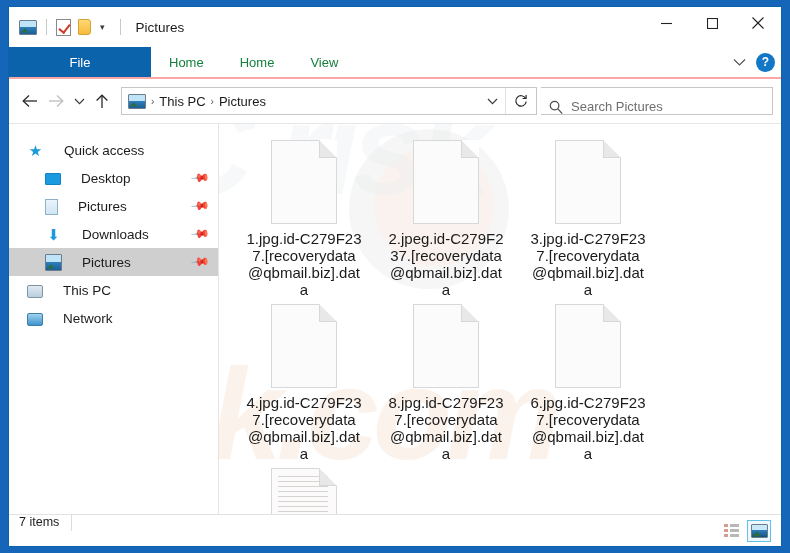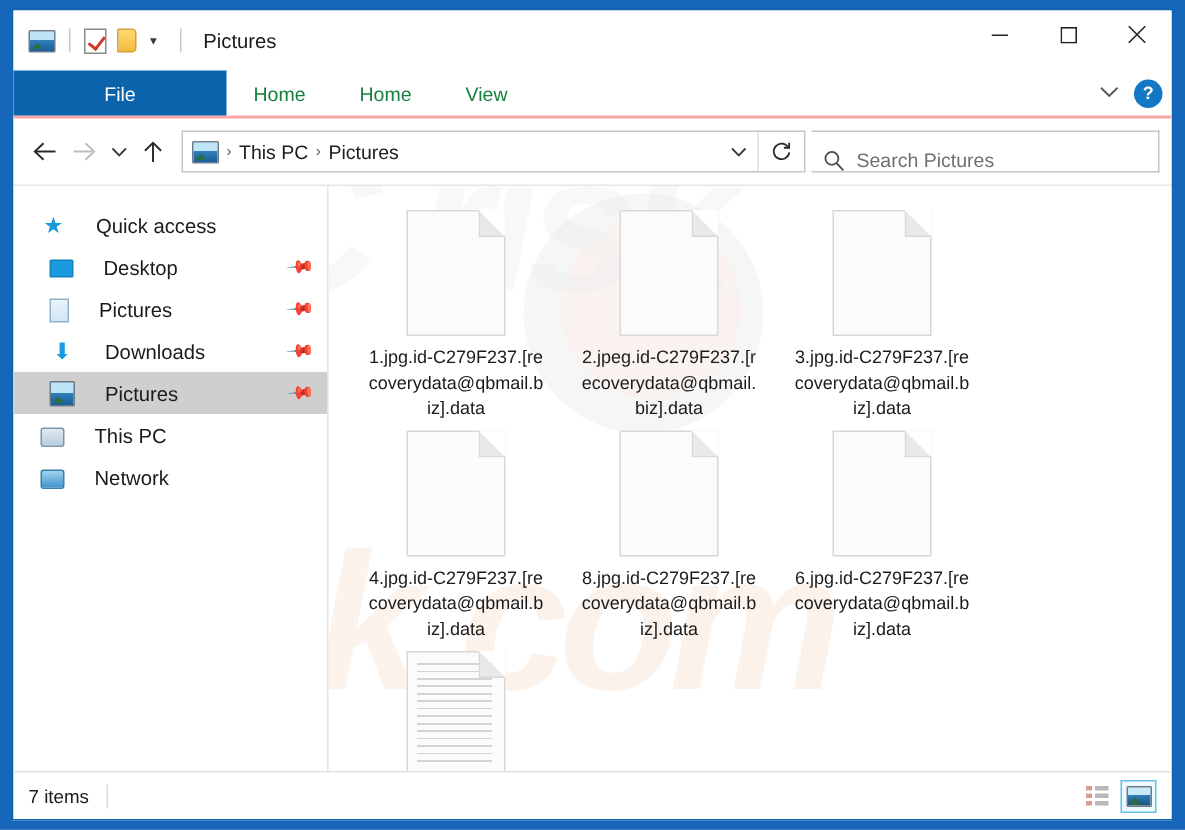--- a/index.html
+++ b/index.html
@@ -260,21 +260,21 @@
     height: 28px;
     display: flex;
     align-items: center;
     padding-left: 18px;
     padding-right: 10px;
     font-size: 13.5px;
     color: #1b1b1b;
     box-sizing: border-box;
     position: relative;
   }
-  .navitem.indent { padding-left: 24px; }
+  .navitem.indent { padding-left: 36px; }
   .navitem.selected { background: #cfcfcf; }
   .navitem .label { margin-left: 20px; white-space: nowrap; }
   .pin {
     margin-left: auto;
     color: #9b9b9b;
     font-size: 12px;
     transform: rotate(40deg);
     line-height: 1;
   }
   .ic { width: 17px; height: 17px; flex: none; position: relative; display:block; }
@@ -369,21 +369,21 @@
   .lines {
     position: absolute;
     left: 7px; right: 9px; top: 8px; bottom: 8px;
     background: repeating-linear-gradient(
       to bottom,
       #d9d2d0 0px, #d9d2d0 1px,
       transparent 1px, transparent 5px
     );
   }
   .fname {
-    font-size: 12px;
+    font-size: 15px;
     line-height: 17px;
     color: #1b1b1b;
     text-align: center;
     width: 118px;
     word-break: break-all;
   }
   
   .watermark {
     position: absolute;
     left: 0; top: 0; right: 0; bottom: 0;
@@ -424,21 +424,20 @@
     border-radius: 50%;
     background: #fdeee7;
     opacity: 0.55;
   }
   
   .statusbar {
     height: 32px;
     border-top: 1px solid #e2e2e2;
     background: #fff;
     display: flex;
-    align-items: center;
     padding: 0 10px;
     flex: none;
     box-sizing: border-box;
   }
   .status-text {
     font-size: 12.5px;
     color: #1b1b1b;
   }
   .status-sep {
     width: 1px; height: 16px;

